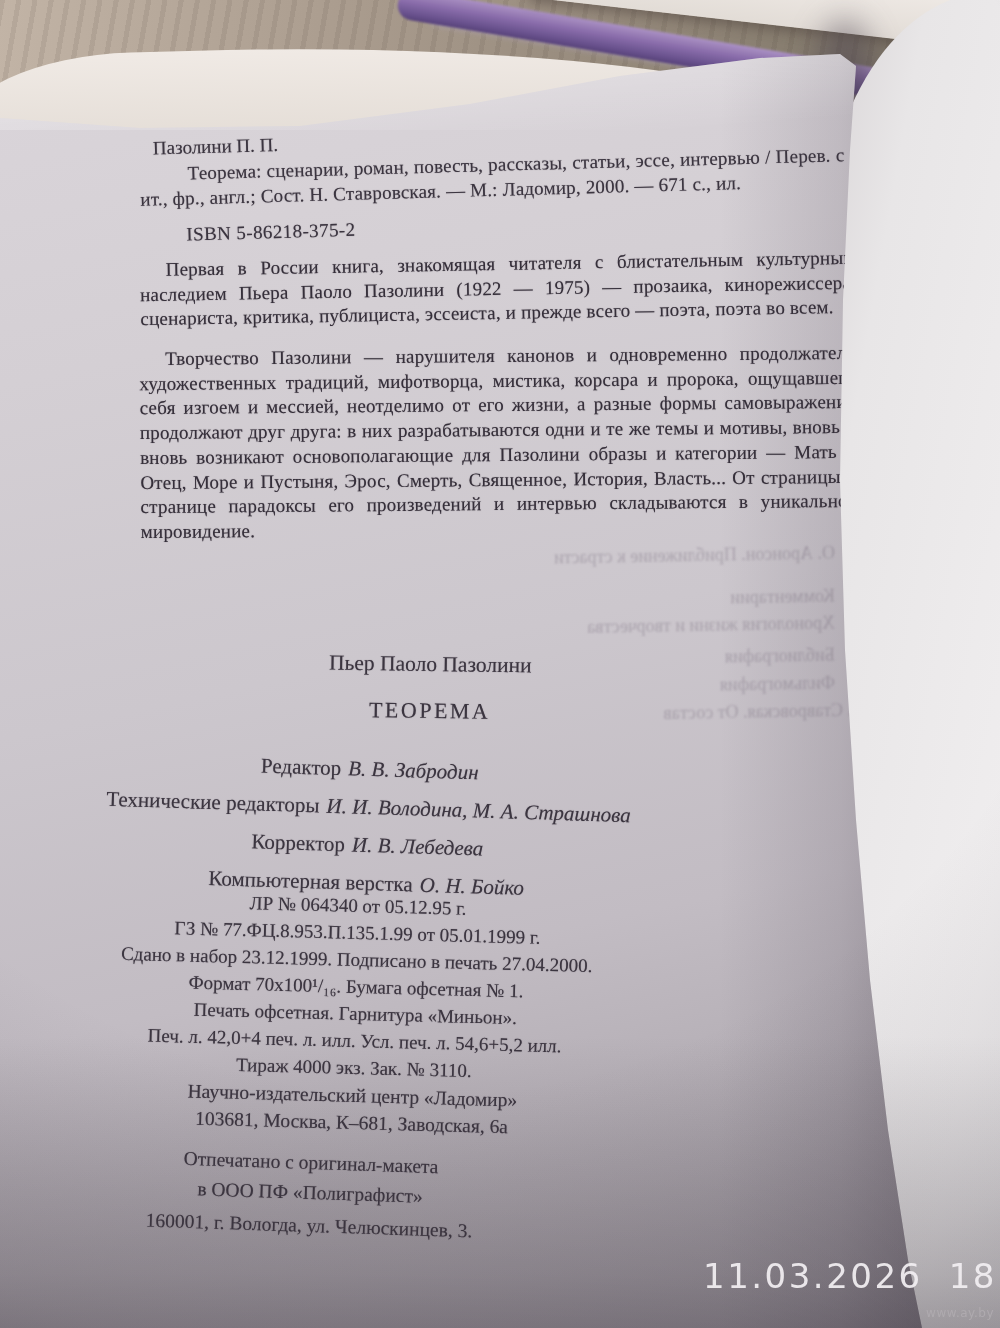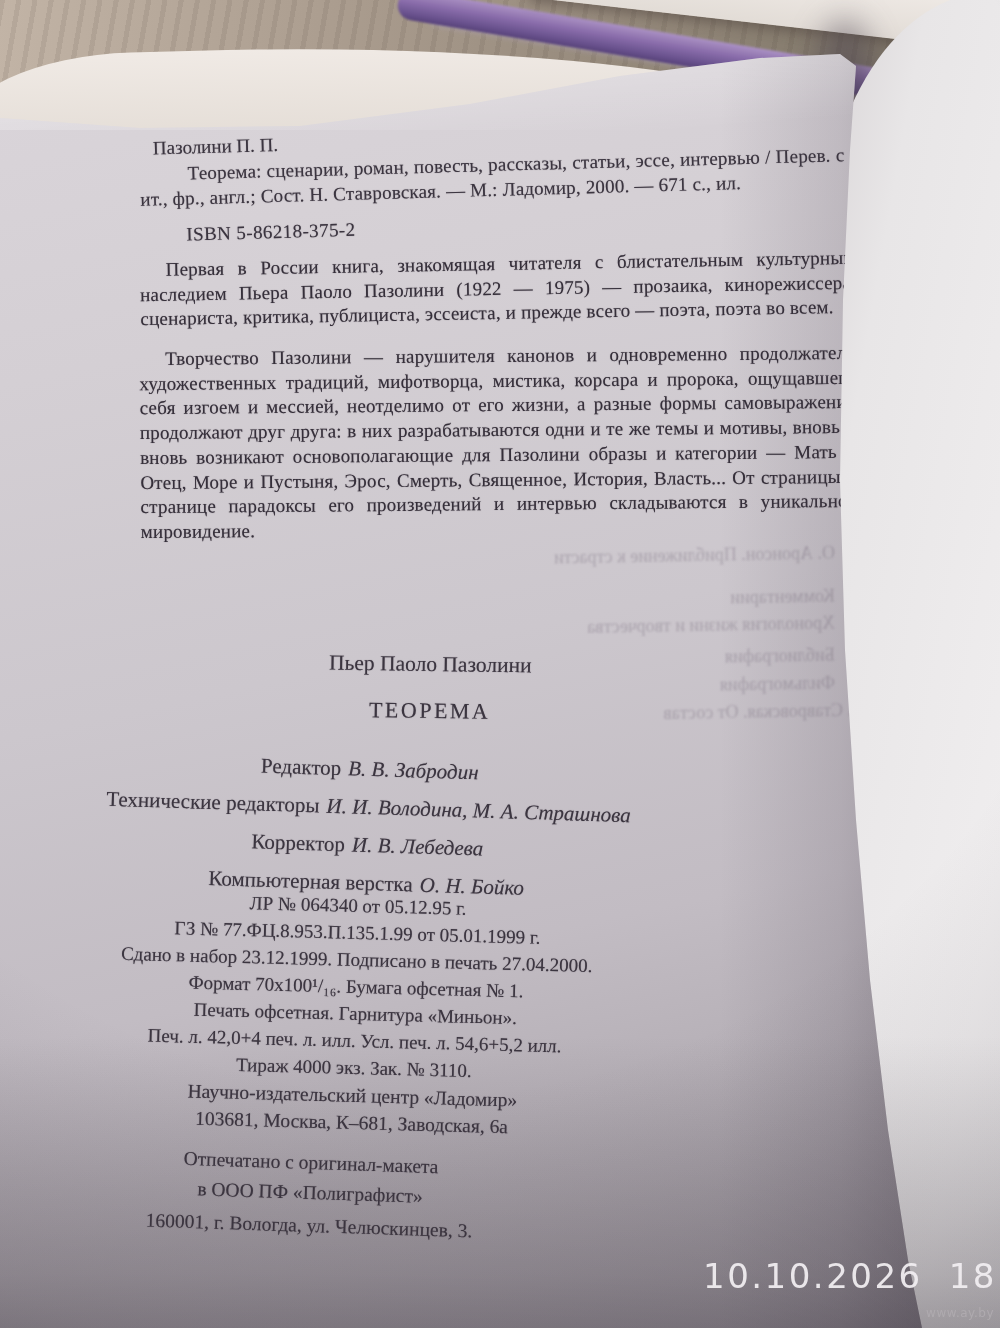--- a/index.html
+++ b/index.html
@@ -176,16 +176,16 @@
     <div class="tb printed">
       <div>Отпечатано с оригинал-макета</div>
       <div>в ООО ПФ «Полиграфист»</div>
       <div class="line3">160001, г. Вологда, ул. Челюскинцев, 3.</div>
     </div>
   </div>
 
   <div class="vignette"></div>
 
   <div class="timestamp">
-    <span class="date">10.10.2026</span><span class="time">18:49</span>
+    <span class="date">11.03.2026</span><span class="time">18:49</span>
   </div>
   <div class="watermark">www.ay.by</div>
 </div>
 
 </body></html>

